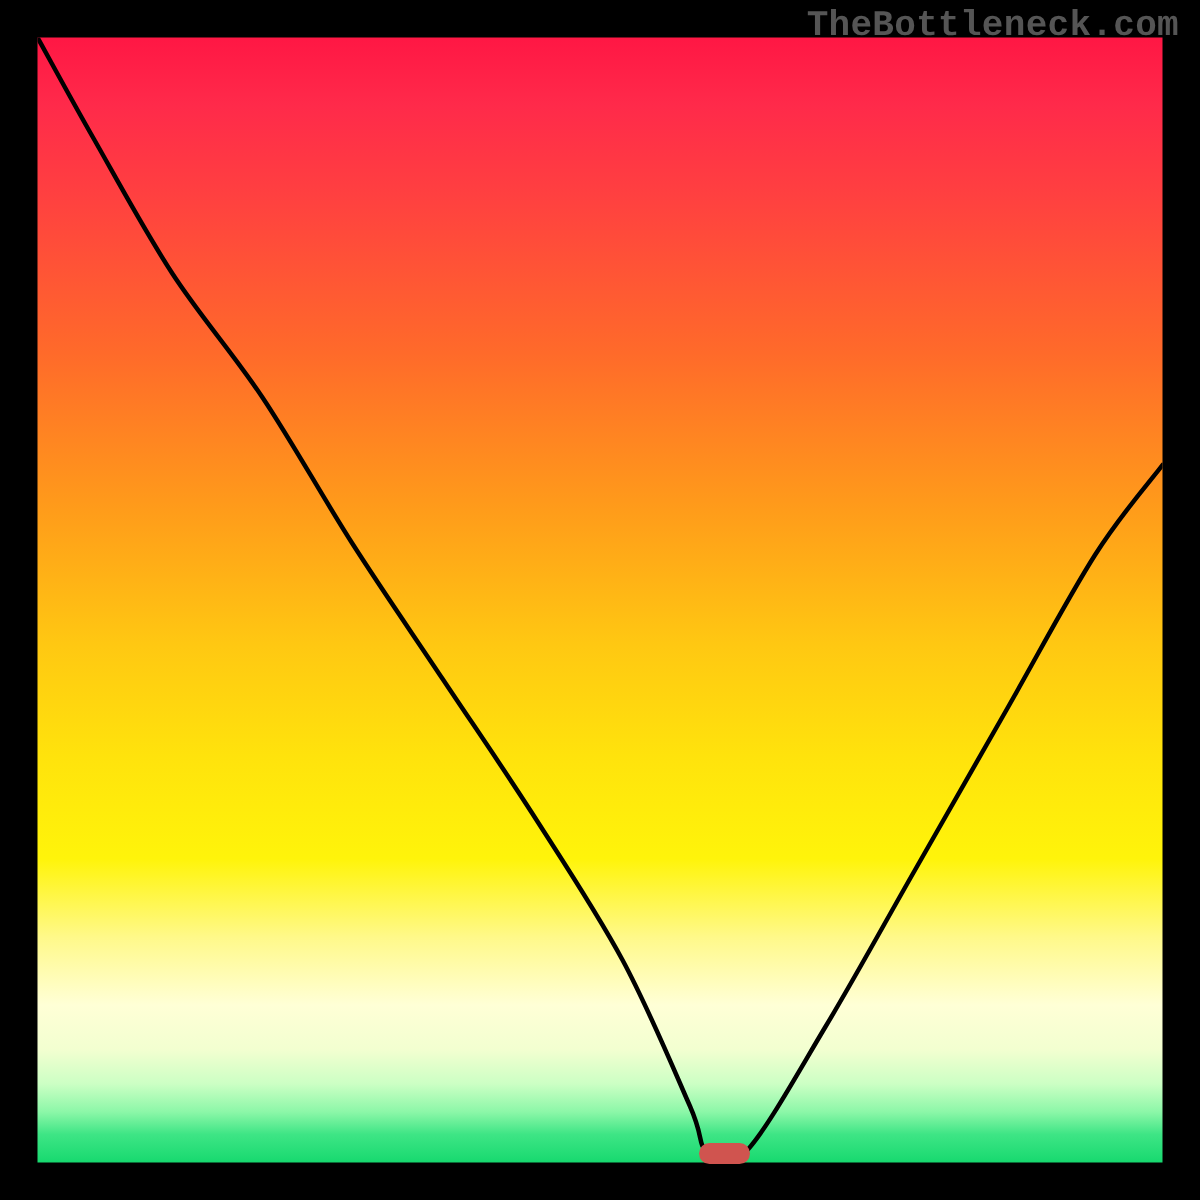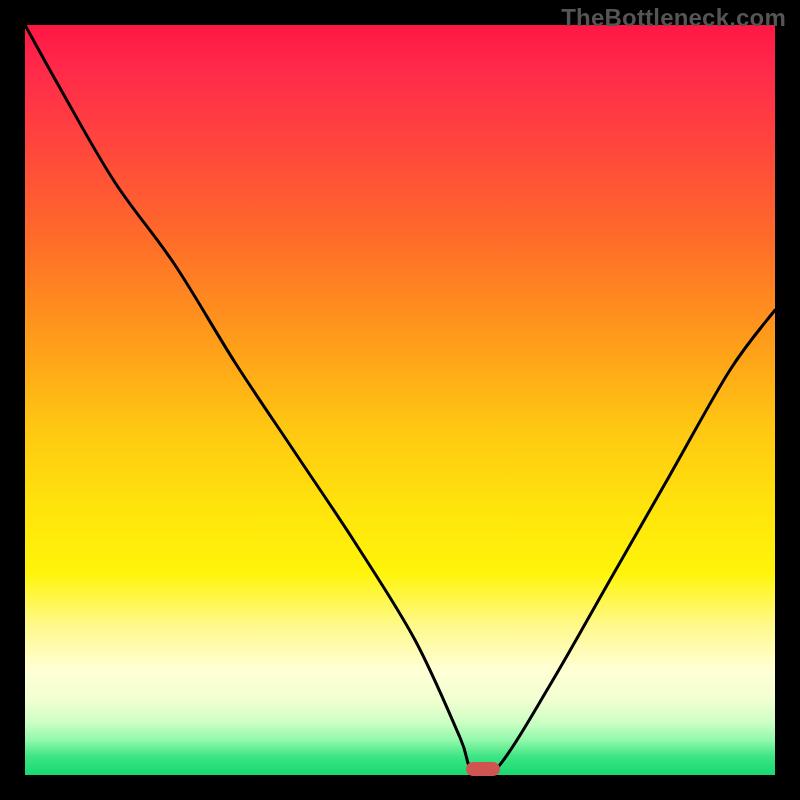--- a/index.html
+++ b/index.html
@@ -9,20 +9,21 @@
     height: 800px;
     background: #000;
     overflow: hidden;
     font-family: Arial, Helvetica, sans-serif;
   }
   .frame {
     position: relative;
     width: 800px;
     height: 800px;
     background: #000;
+    font-family: Liberation Mono, monospace;
   }
   .watermark {
     position: absolute;
     top: 4px;
     right: 14px;
     color: #555;
     font-size: 24px;
     font-weight: 600;
     letter-spacing: 0.2px;
     z-index: 10;

